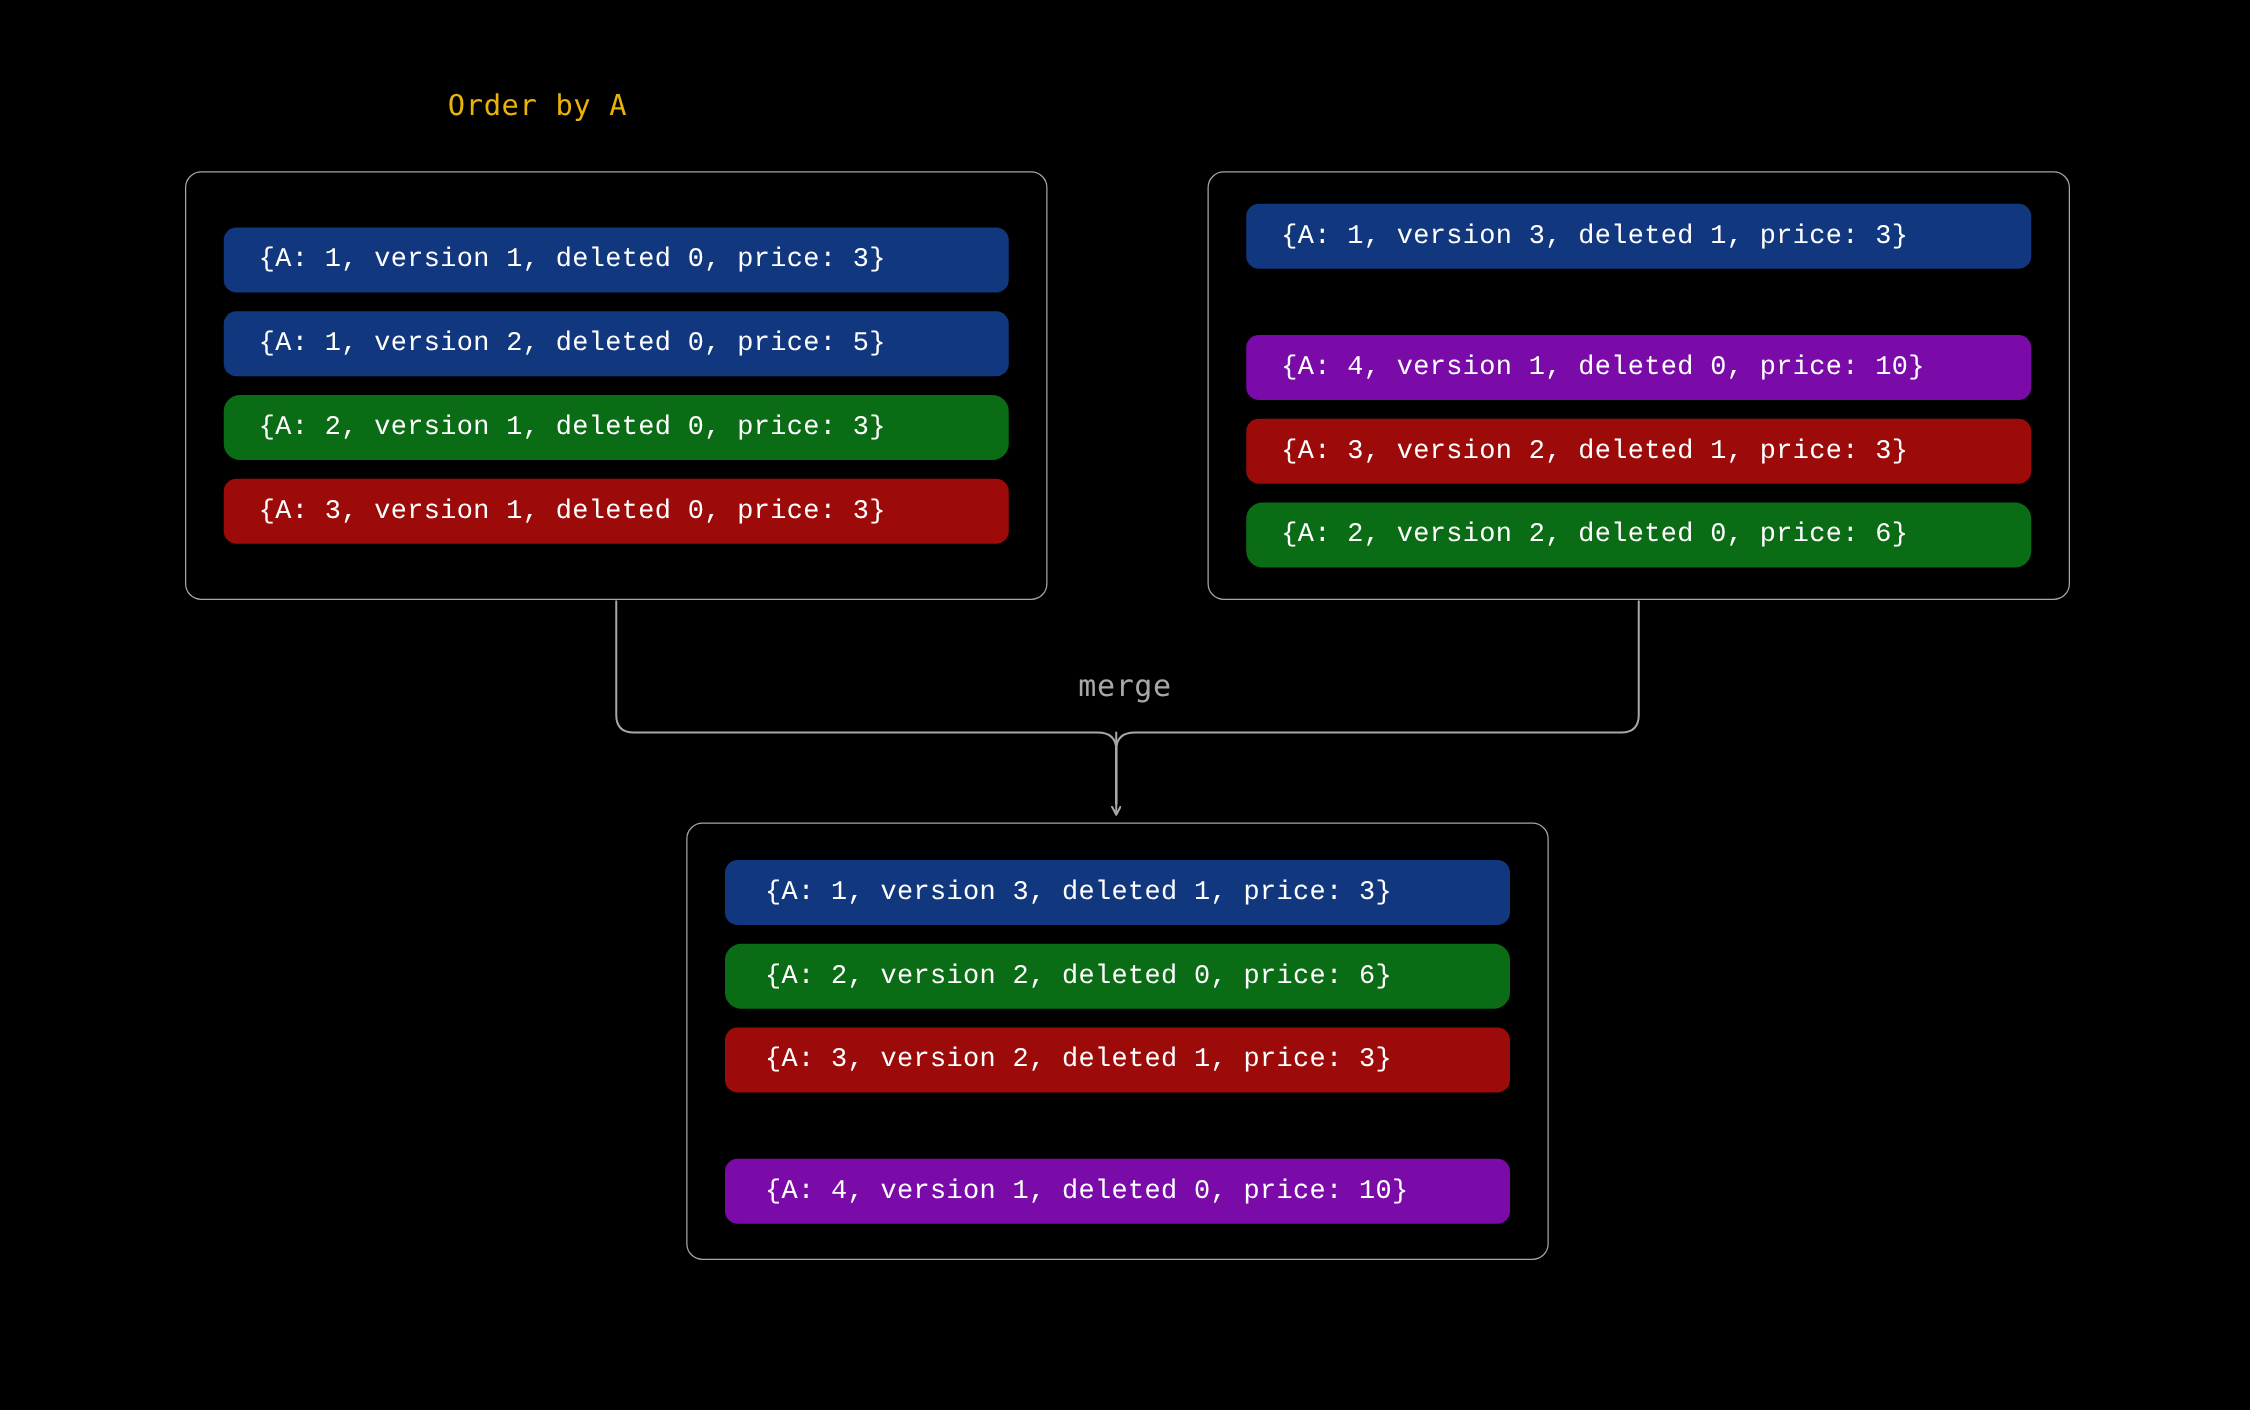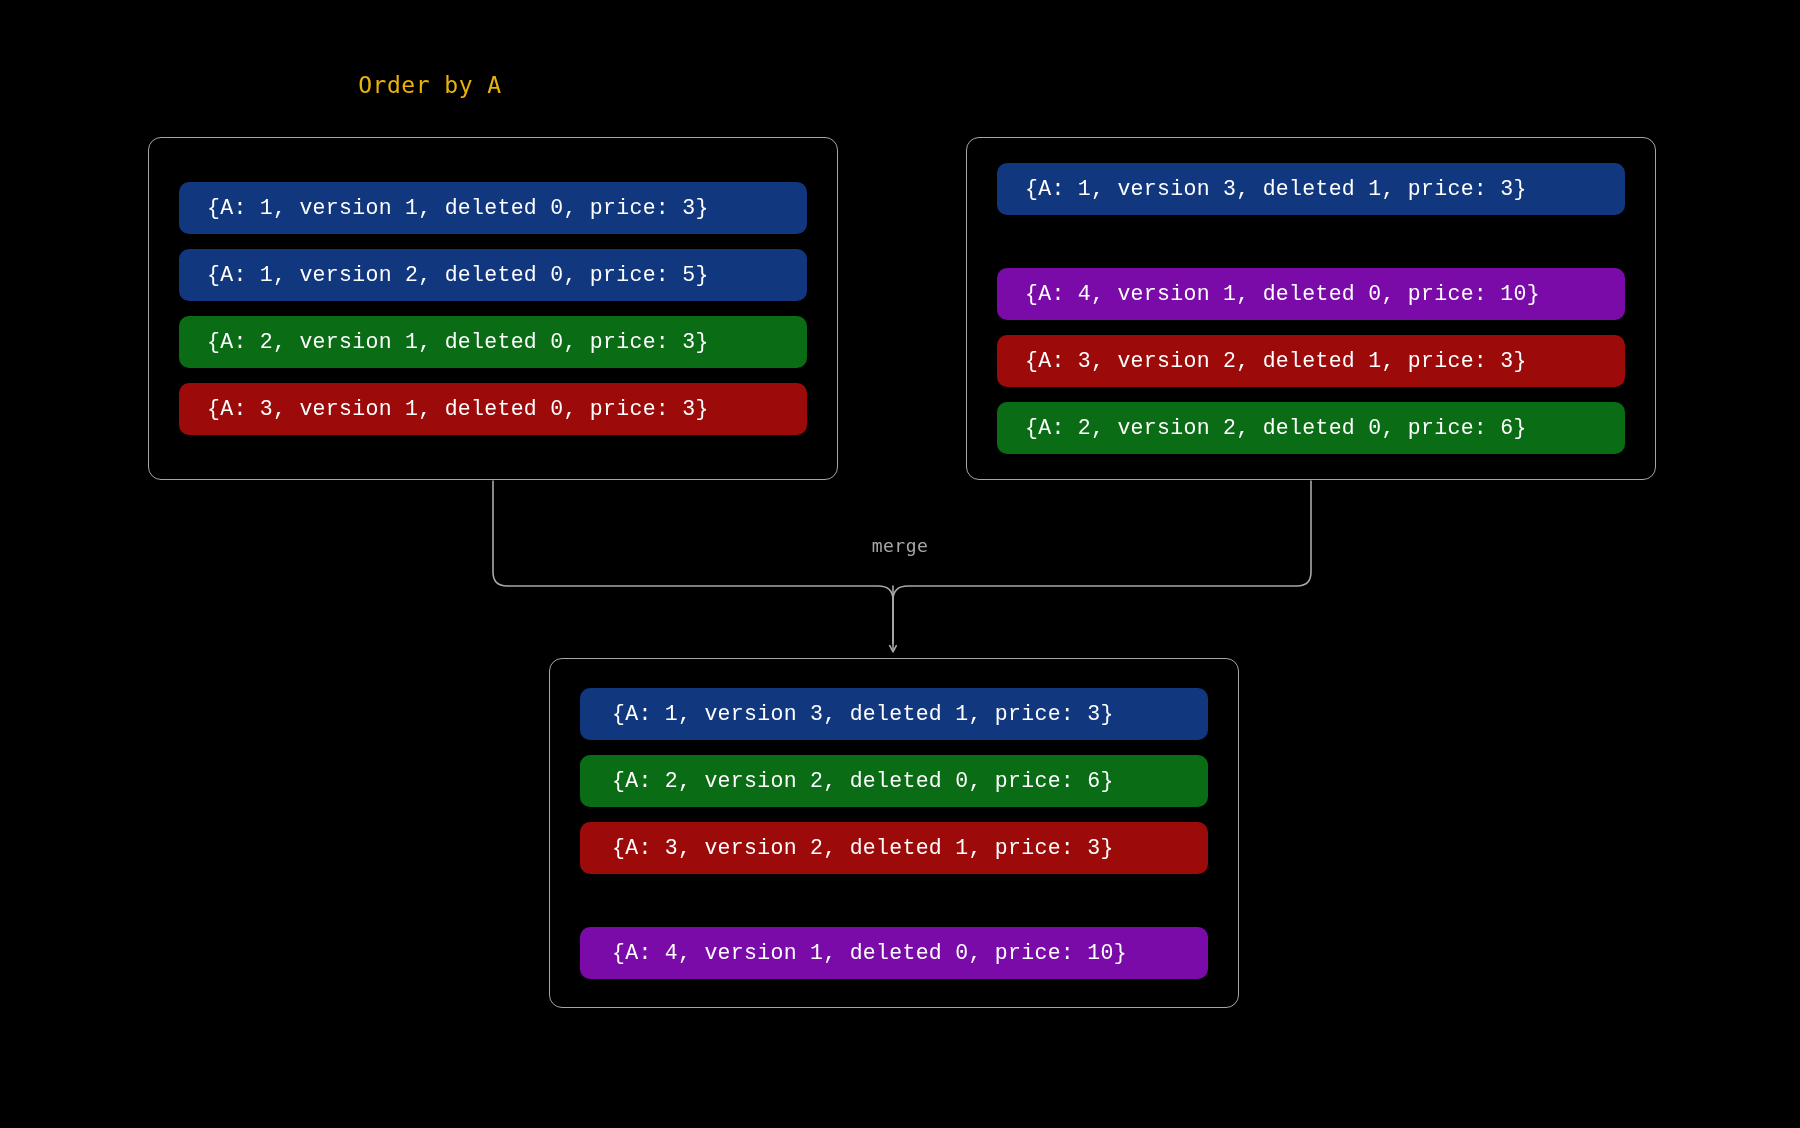--- a/index.html
+++ b/index.html
@@ -94,36 +94,36 @@
     display: flex;
     align-items: center;
     padding-left: 28px;
     color: #ffffff;
     font-size: 21.5px;
     letter-spacing: 0.3px;
     white-space: nowrap;
     font-family: Liberation Mono, monospace;
   }
   .record.blue   { background: #11377e; }
-  .record.green  { background: #0a6c14; }
+  .record.green  { background: #0a6c14; border-radius: 13px; }
   .record.red    { background: #9c0a0a; }
   .record.purple { background: #7a0ba8; margin-top: 38px; }
 
   
   #panel-merged .record { padding-left: 32px; }
 
   
   #merge-label {
     position: absolute;
     left: 800px;
     top: 535px;
     width: 200px;
     text-align: center;
     color: #a8a8a8;
-    font-size: 18px;
+    font-size: 24px;
     letter-spacing: 0.5px;
     white-space: nowrap;
     font-family: "DejaVu Sans Mono", "Liberation Mono", monospace;
   }
 </style>
 </head>
 <body>
 
 <div class="canvas">
 

